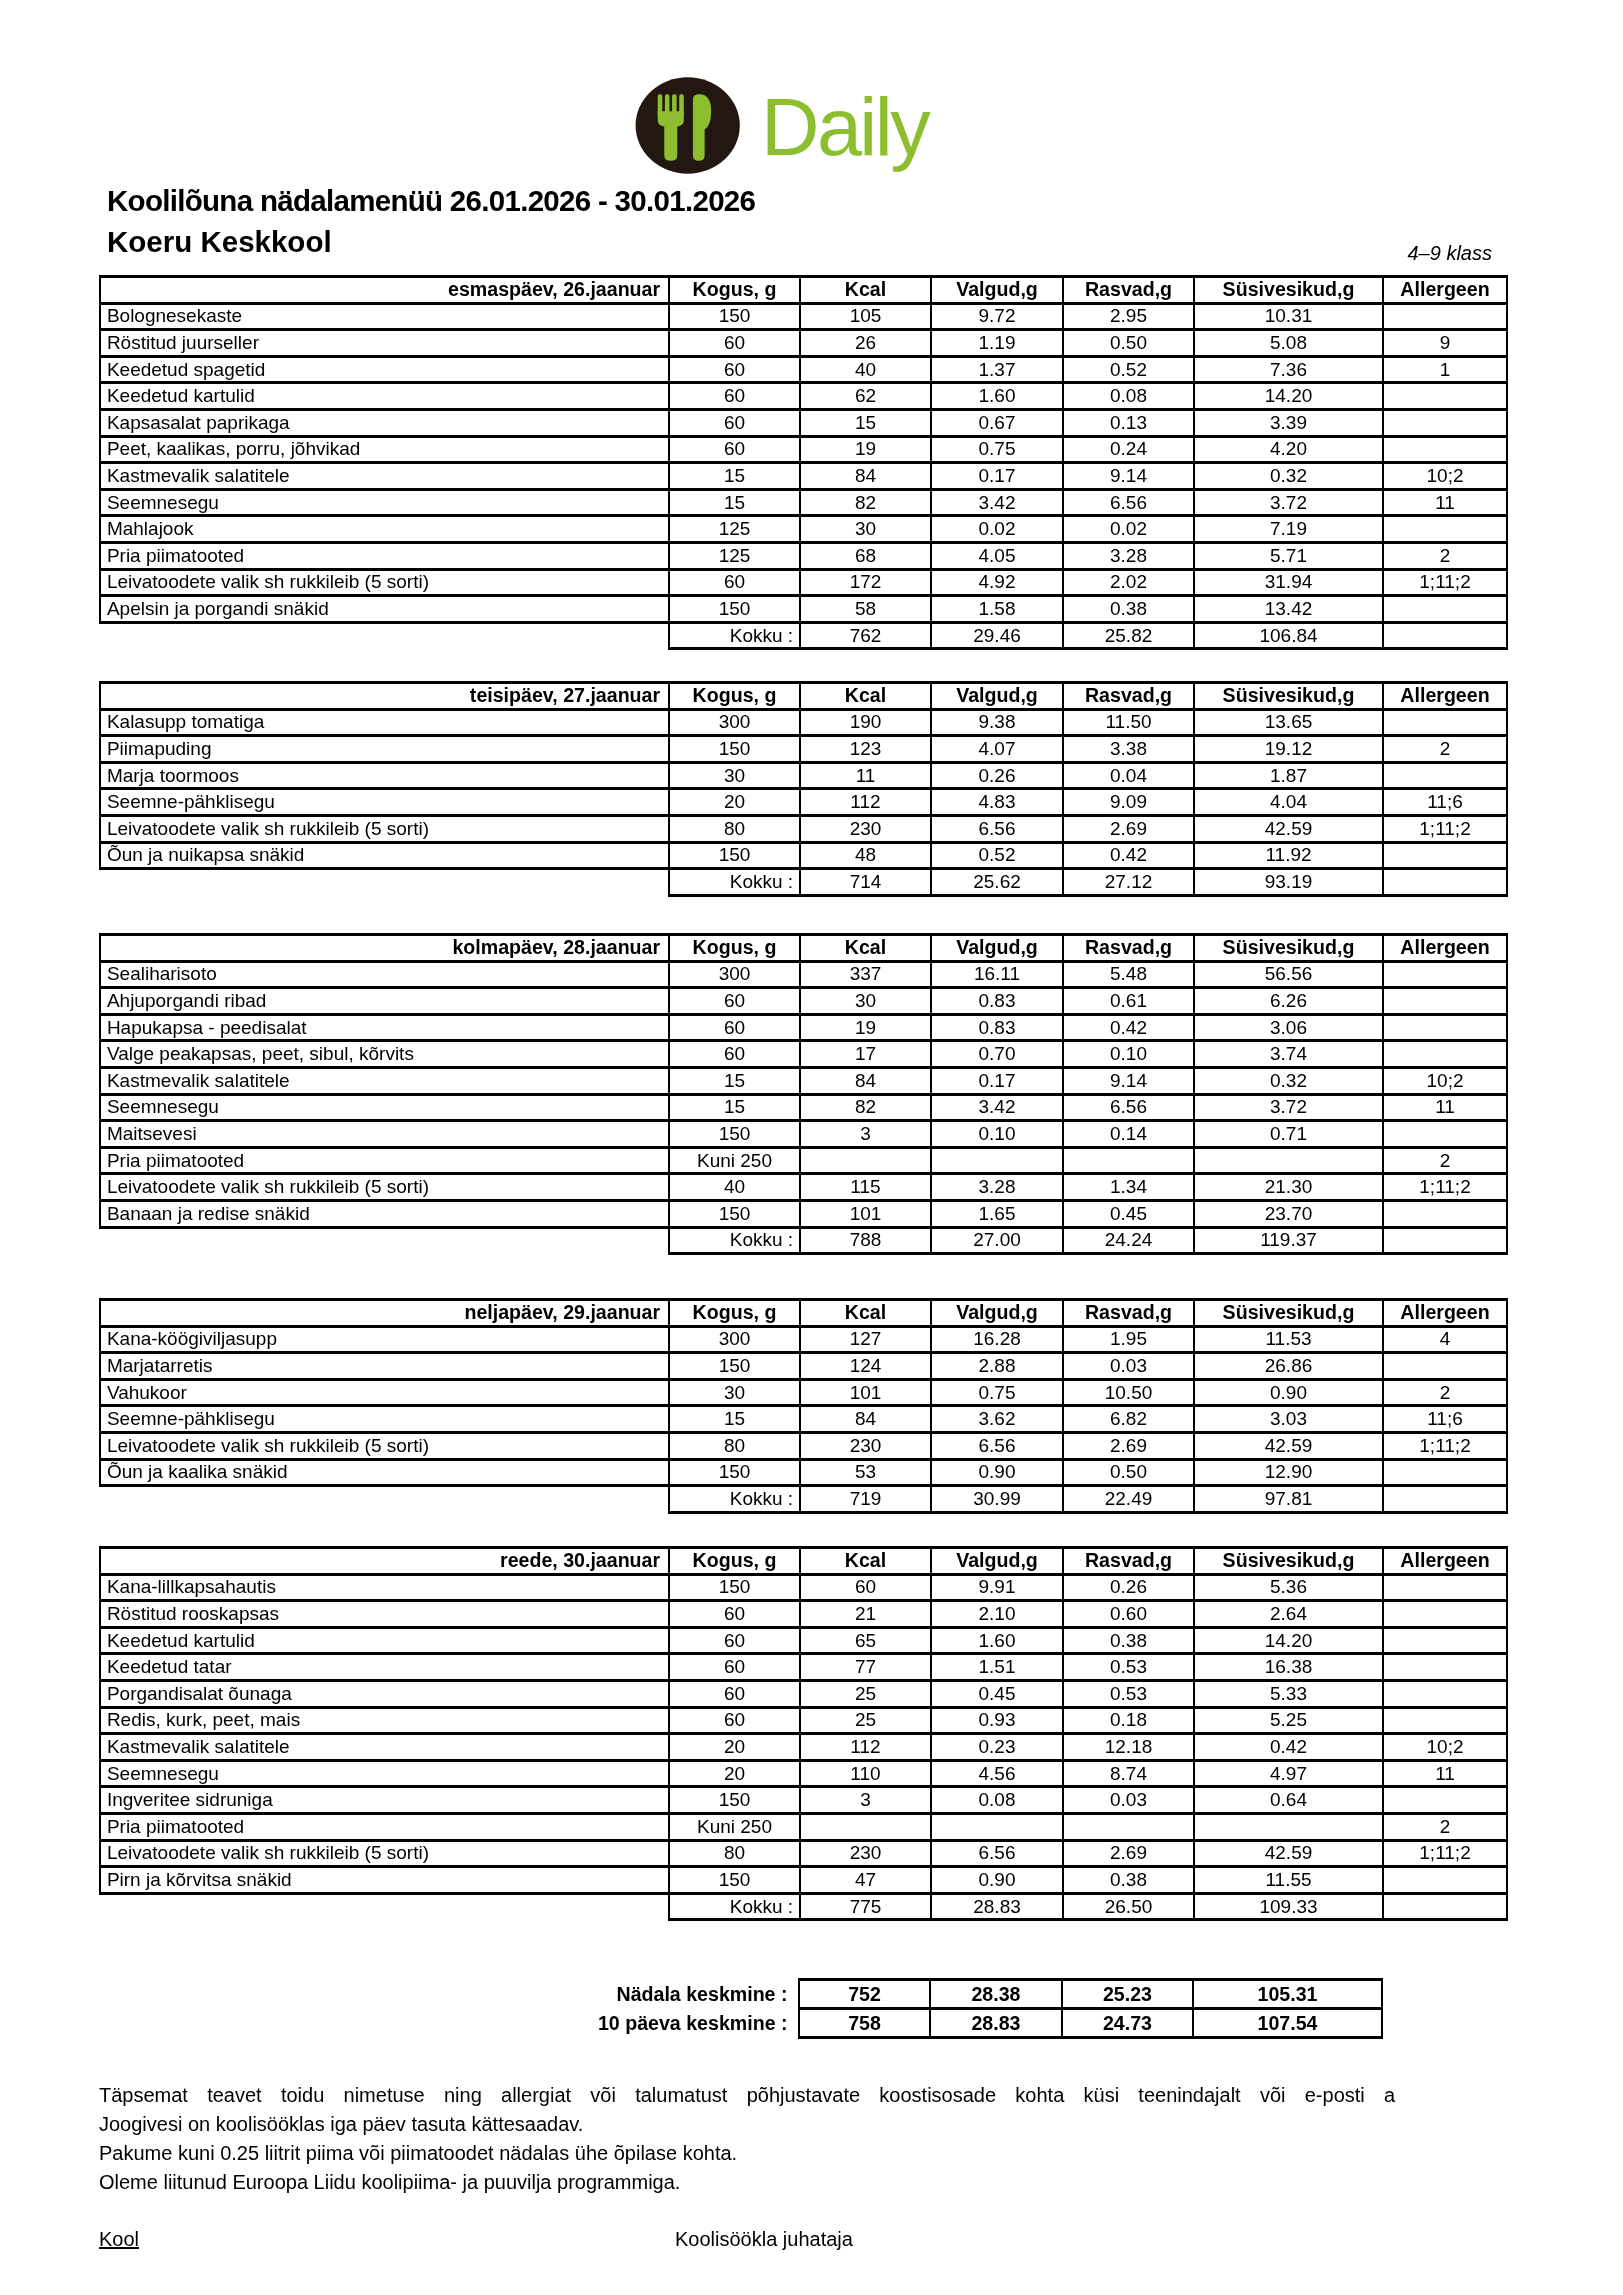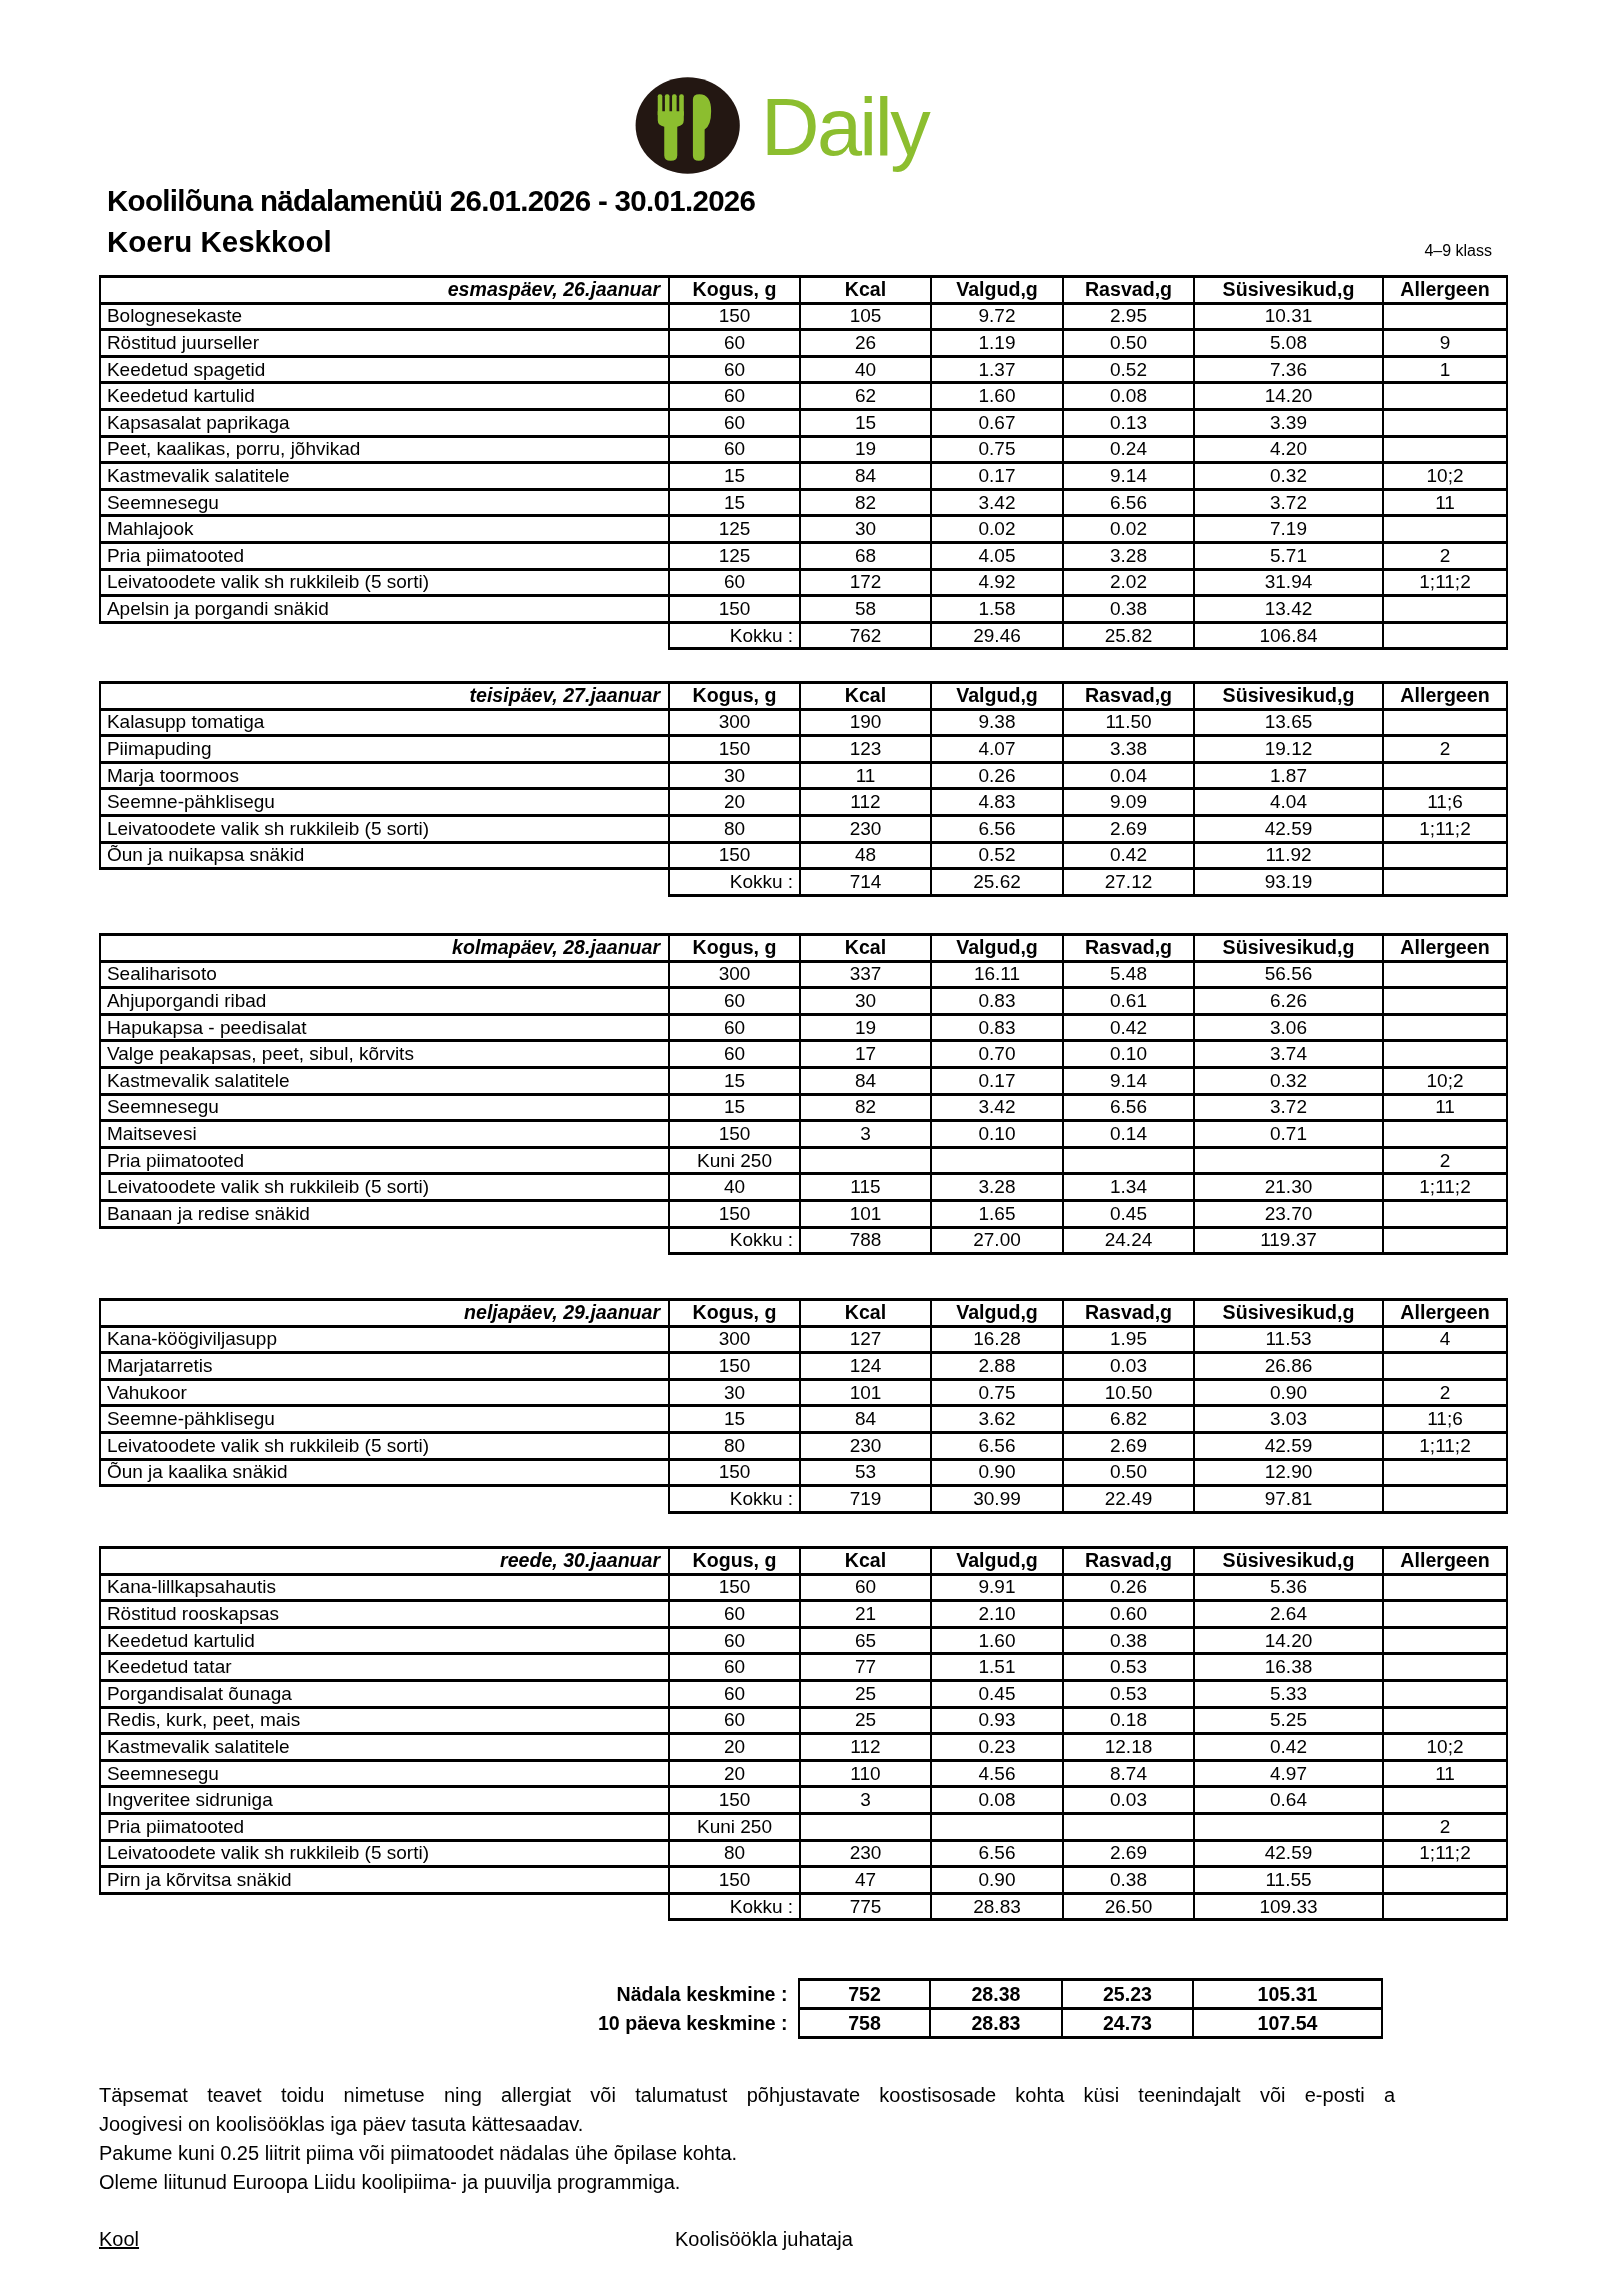--- a/index.html
+++ b/index.html
@@ -9,29 +9,29 @@
 
   
   .logo{position:absolute;left:634px;top:76px;display:flex;align-items:flex-start;gap:17px;}
   .logo svg{display:block;}
   .brand{font-size:81px;font-weight:normal;color:#8cbe2f;line-height:1;
          letter-spacing:-2.6px;margin-top:10.5px;}
 
   
   .title{position:absolute;left:107px;top:184px;font-size:29.5px;font-weight:bold;letter-spacing:-0.7px;}
   .school{position:absolute;left:107px;top:225px;font-size:29.5px;font-weight:bold;}
-  .klass{position:absolute;right:131px;top:242px;font-size:16px;}
+  .klass{position:absolute;right:131px;top:242px;font-size:20px;font-style:italic;}
 
   
   table.menu{position:absolute;left:99px;width:1407px;border-collapse:collapse;
              table-layout:fixed;font-size:19px;}
   table.menu th,table.menu td{border:2px solid #000;border-top-width:3.3px;border-bottom-width:3.3px;
              height:23.6px;padding:0 5.9px;overflow:hidden;white-space:nowrap;}
   table.menu th{font-weight:bold;font-size:19.6px;text-align:center;}
-  table.menu th.day{text-align:right;padding-right:7.9px;font-style:italic;}
+  table.menu th.day{text-align:right;padding-right:7.9px;}
   table.menu td.name{text-align:left;}
   table.menu td.num{text-align:center;}
   table.menu td.blank{border:none;background:transparent;}
   table.menu td.kokku{text-align:right;}
 
   
   table.summary{position:absolute;left:99px;top:1978px;width:1283px;border-collapse:collapse;
                 table-layout:fixed;font-size:19.6px;font-weight:bold;}
   table.summary td{border:2.6px solid #000;border-top-width:3.3px;border-bottom-width:3.3px;
                 height:26px;text-align:center;padding:0;}

